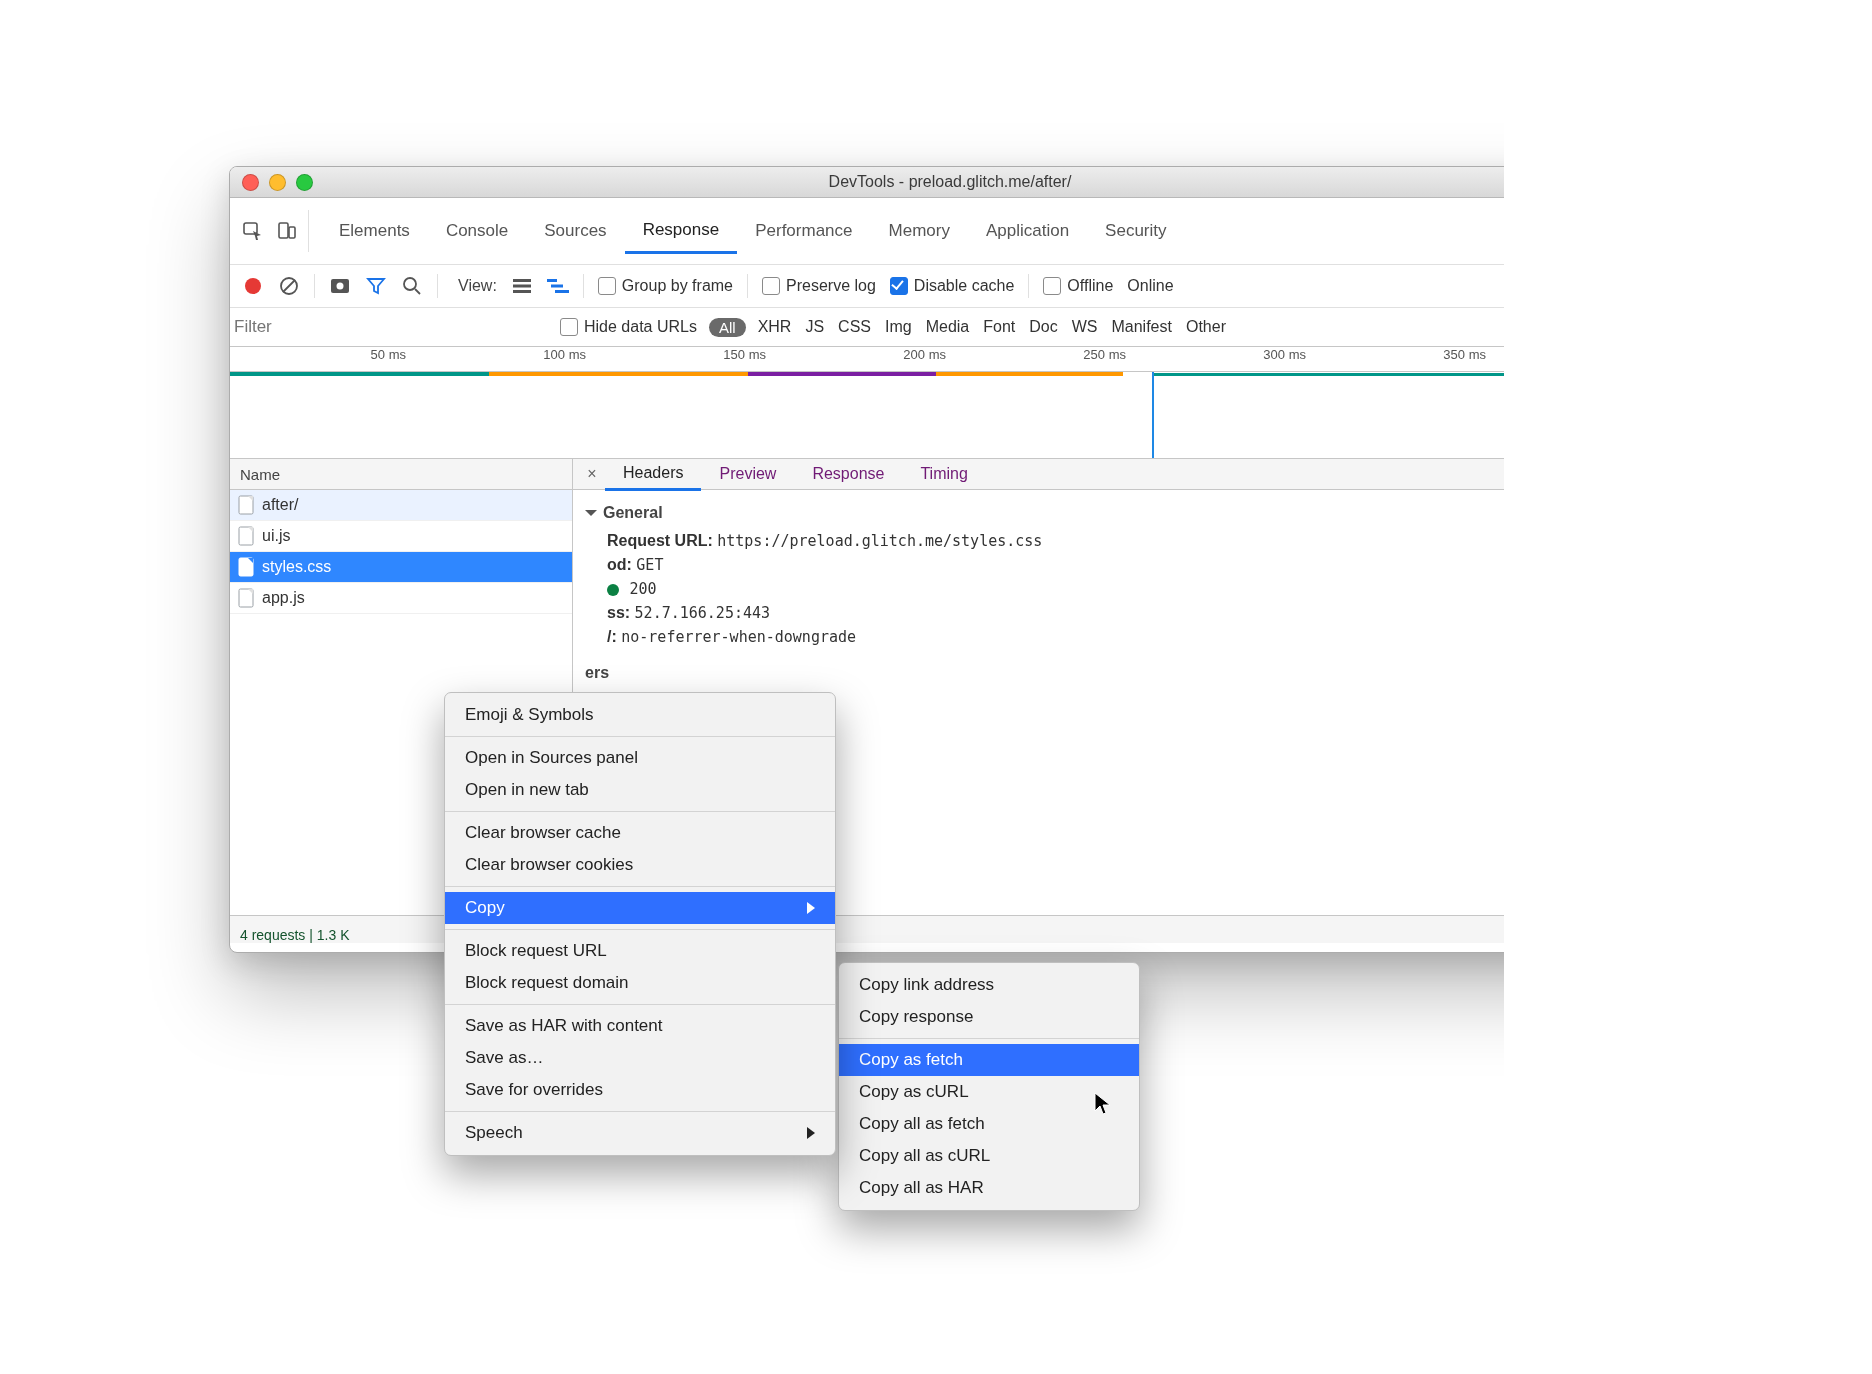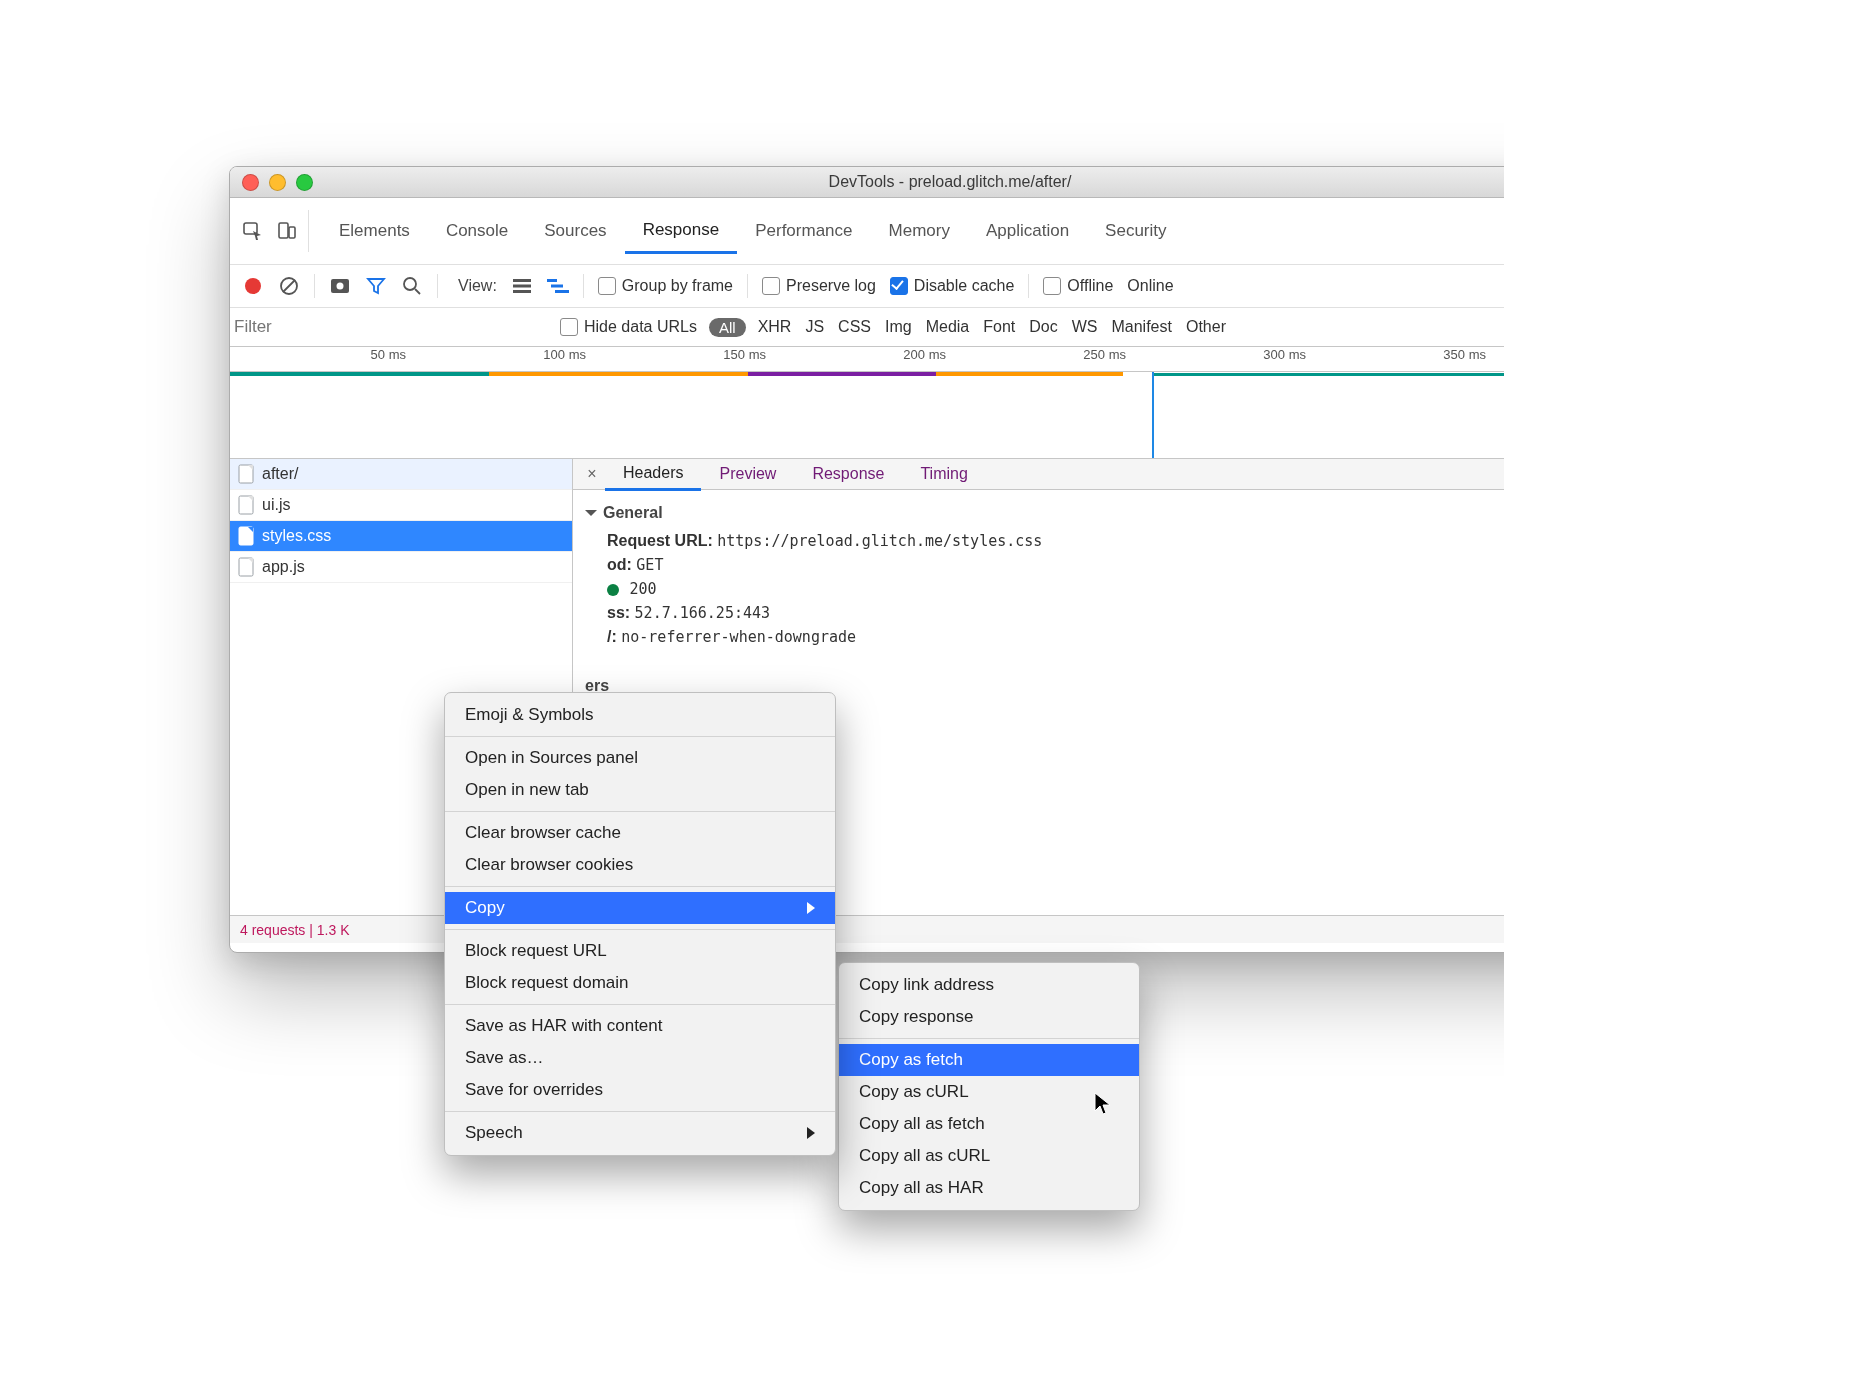--- a/index.html
+++ b/index.html
@@ -83,21 +83,21 @@
   .dtab{padding:0 18px;height:100%;display:flex;align-items:center;font-size:16px;color:#701a75;}
   .dtab.active{border-bottom:3px solid var(--blue-tab);color:#222;margin-bottom:-1px;}
   .detail-body{flex:1;padding:10px 12px;font-size:16px;overflow:hidden;}
   .section-title{font-weight:600;color:#444;margin:4px 0 10px;display:flex;align-items:center;gap:6px;}
   .tri{display:inline-block;border-style:solid;border-width:6px 6px 0 6px;border-color:#555 transparent transparent;transform:rotate(0);}
   .kv{margin:6px 0;padding-left:22px;}
   .kv b{font-weight:700;}
   .mono{font-family:Menlo,Monaco,Consolas,monospace;font-size:15px;}
   .status-dot{display:inline-block;width:12px;height:12px;border-radius:50%;background:#0b8043;margin-right:6px;vertical-align:middle;}
 
-  .statusbar{height:27px;border-top:1px solid var(--border);background:var(--panel-bg);display:flex;align-items:center;padding:0 10px;font-size:14px;color:#be185d;}
+  .statusbar{height:27px;border-top:1px solid var(--border);background:var(--panel-bg);display:flex;align-items:flex-end;padding:0 10px;font-size:14px;color:#14532d;}
 
   
   .menu{position:absolute;background:var(--menu-bg);border:1px solid var(--menu-border);border-radius:7px;box-shadow:0 18px 40px rgba(0,0,0,.35);padding:6px 0;font-size:17px;color:#222;min-width:300px;}
   .menu-item{height:32px;display:flex;align-items:center;padding:0 20px;justify-content:space-between;white-space:nowrap;}
   .menu-item.selected{background:#2f6fff;color:#fff;}
   .menu-sep{height:1px;background:#d3d3d3;margin:5px 0;}
   .submenu-arrow{border-style:solid;border-width:6px 0 6px 8px;border-color:transparent transparent transparent #222;}
   .menu-item.selected .submenu-arrow{border-left-color:#fff;}
 
   .cursor{position:absolute;width:18px;height:24px;}
@@ -246,20 +246,21 @@
       <div class="seg" style="left:36%;width:13%;background:#7b1fa2;"></div>
       <div class="seg" style="left:49%;width:13%;background:#ff9800;"></div>
       <div class="seg" style="left:64%;width:35%;background:#009688;height:3px;top:1px;"></div>
       <div class="vline" style="left:64%;background:#1e88e5;"></div>
       <div class="vline" style="left:99%;background:#1e88e5;"></div>
       <div class="vline" style="left:99.3%;background:#e53935;"></div>
     </div>
 
     <div class="main">
       <div class="left-pane">
+        <div class="name-header">Name</div>
         <div class="req-list">
           <div class="req-row highlight">
             <svg class="file-icon" viewBox="0 0 16 20">
                 <rect x="1" y="1" width="14" height="18" rx="1.5" fill="#fff" stroke="#9aa0a6"></rect>
                 <path class="fold" d="M10 1 H15 V6 Z" fill="#e0e0e0"></path>
               </svg>
             <span>after/</span>
           </div>
           <div class="req-row">
             <svg class="file-icon" viewBox="0 0 16 20">
@@ -311,21 +312,21 @@
             <span class="mono">200</span>
           </div>
           <div class="kv">
             <b>ss:</b>
             <span class="mono">52.7.166.25:443</span>
           </div>
           <div class="kv">
             <b>/:</b>
             <span class="mono">no-referrer-when-downgrade</span>
           </div>
-          <div class="section-title" style="margin-top:31px;text-align:right;">
+          <div class="section-title" style="margin-top:18px;text-align:right;">
             <span>ers</span>
           </div>
         </div>
       </div>
     </div>
 
     <div class="statusbar">
       <span>4 requests | 1.3 K</span>
     </div>
 

